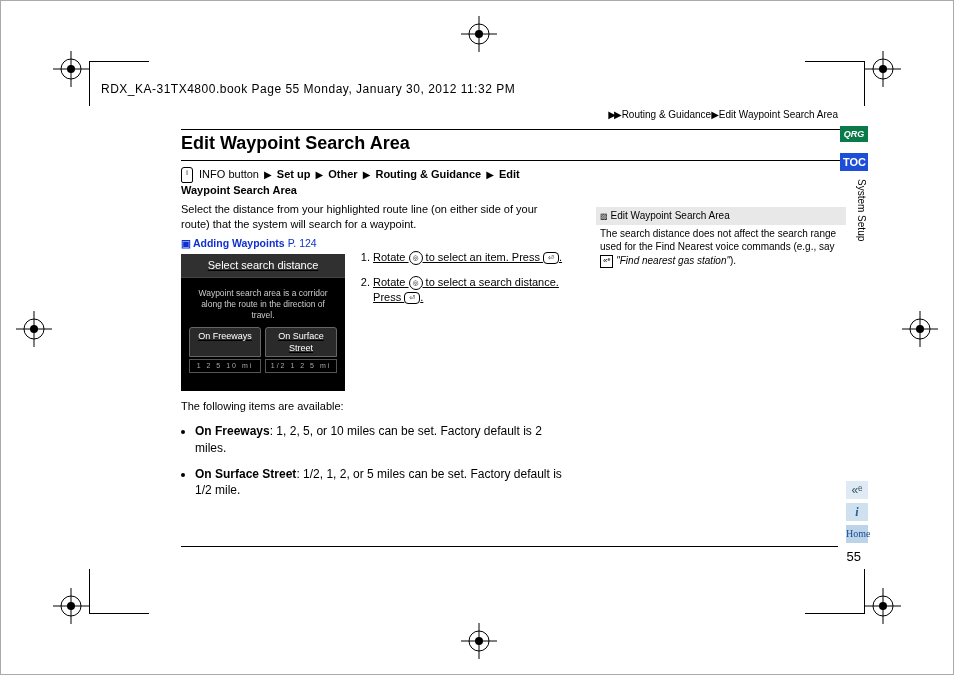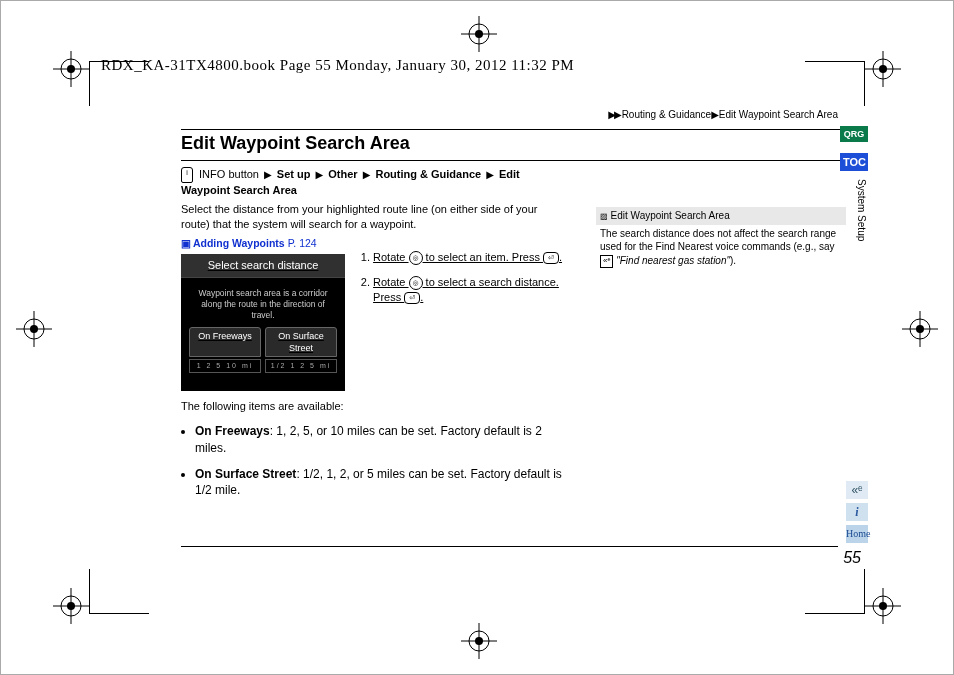--- a/index.html
+++ b/index.html
@@ -15,24 +15,24 @@
     box-sizing: border-box;
   }
   .ornament {
     position: absolute;
     width: 36px;
     height: 36px;
   }
   .ornament svg { width: 36px; height: 36px; }
   .top-header {
     position: absolute;
-    top: 56px;
+    top: 81px;
     left: 100px;
-    font-family: Liberation Serif, serif;
-    font-size: 15px;
+    font-family: Liberation Sans, sans-serif;
+    font-size: 12px;
     letter-spacing: .5px;
     color: #000;
   }
   .crop-lines { position: absolute; background:#000; }
   .crop-lines.h { height:1px; }
   .crop-lines.v { width:1px; }
   .breadcrumb-top {
     position: absolute;
     top: 108px;
     right: 115px;
@@ -142,21 +142,21 @@
   .talk-icon {
     display:inline-block;
     border:1px solid #000;
     padding:0 2px;
     font-size:8px;
     vertical-align:middle;
   }
 
   
   .rtab { position:absolute; right:85px; font-size:9px; font-weight:bold; color:#fff; text-align:center; padding:3px 3px; width:22px; }
-  .rtab.qrg { top:125px; background:#0a7a4a; }
+  .rtab.qrg { top:125px; background:#0a7a4a;font-style:italic; }
   .rtab.toc { top:152px; background:#1d4ed8; font-size:11px; }
   .vlabel {
     position:absolute;
     right:86px;
     top:178px;
     writing-mode: vertical-rl;
     font-size:10px;
     color:#000;
   }
   .ricon {
@@ -164,21 +164,21 @@
     right:85px;
     width:22px;
     height:18px;
     text-align:center;
     font-size:12px;
     line-height:18px;
   }
   .ricon.voice { top:480px; background:#dfeaf4; color:#356; }
   .ricon.info  { top:502px; background:#cfe0ef; color:#2a5aa0; font-family:serif; font-style:italic; font-weight:bold; }
   .ricon.home  { top:524px; background:#bcd4ea; color:#1a4a90; font-family:serif; font-size:10px; }
-  .page-num { position:absolute; right:92px; top:548px; font-size:16px;font-style:italic; }
+  .page-num { position:absolute; right:92px; top:548px; font-size:13px; }
   .page-rule { position:absolute; left:180px; right:115px; top:545px; border-top:1px solid #000; }
 </style>
 </head>
 <body>
 
 <div class="ornament" style="top:50px;left:52px"><svg viewBox="0 0 36 36">
       <circle cx="18" cy="18" r="10" fill="none" stroke="#000"></circle>
       <circle cx="18" cy="18" r="4" fill="#000"></circle>
       <line x1="18" y1="0" x2="18" y2="36" stroke="#000"></line>
       <line x1="0" y1="18" x2="36" y2="18" stroke="#000"></line>

